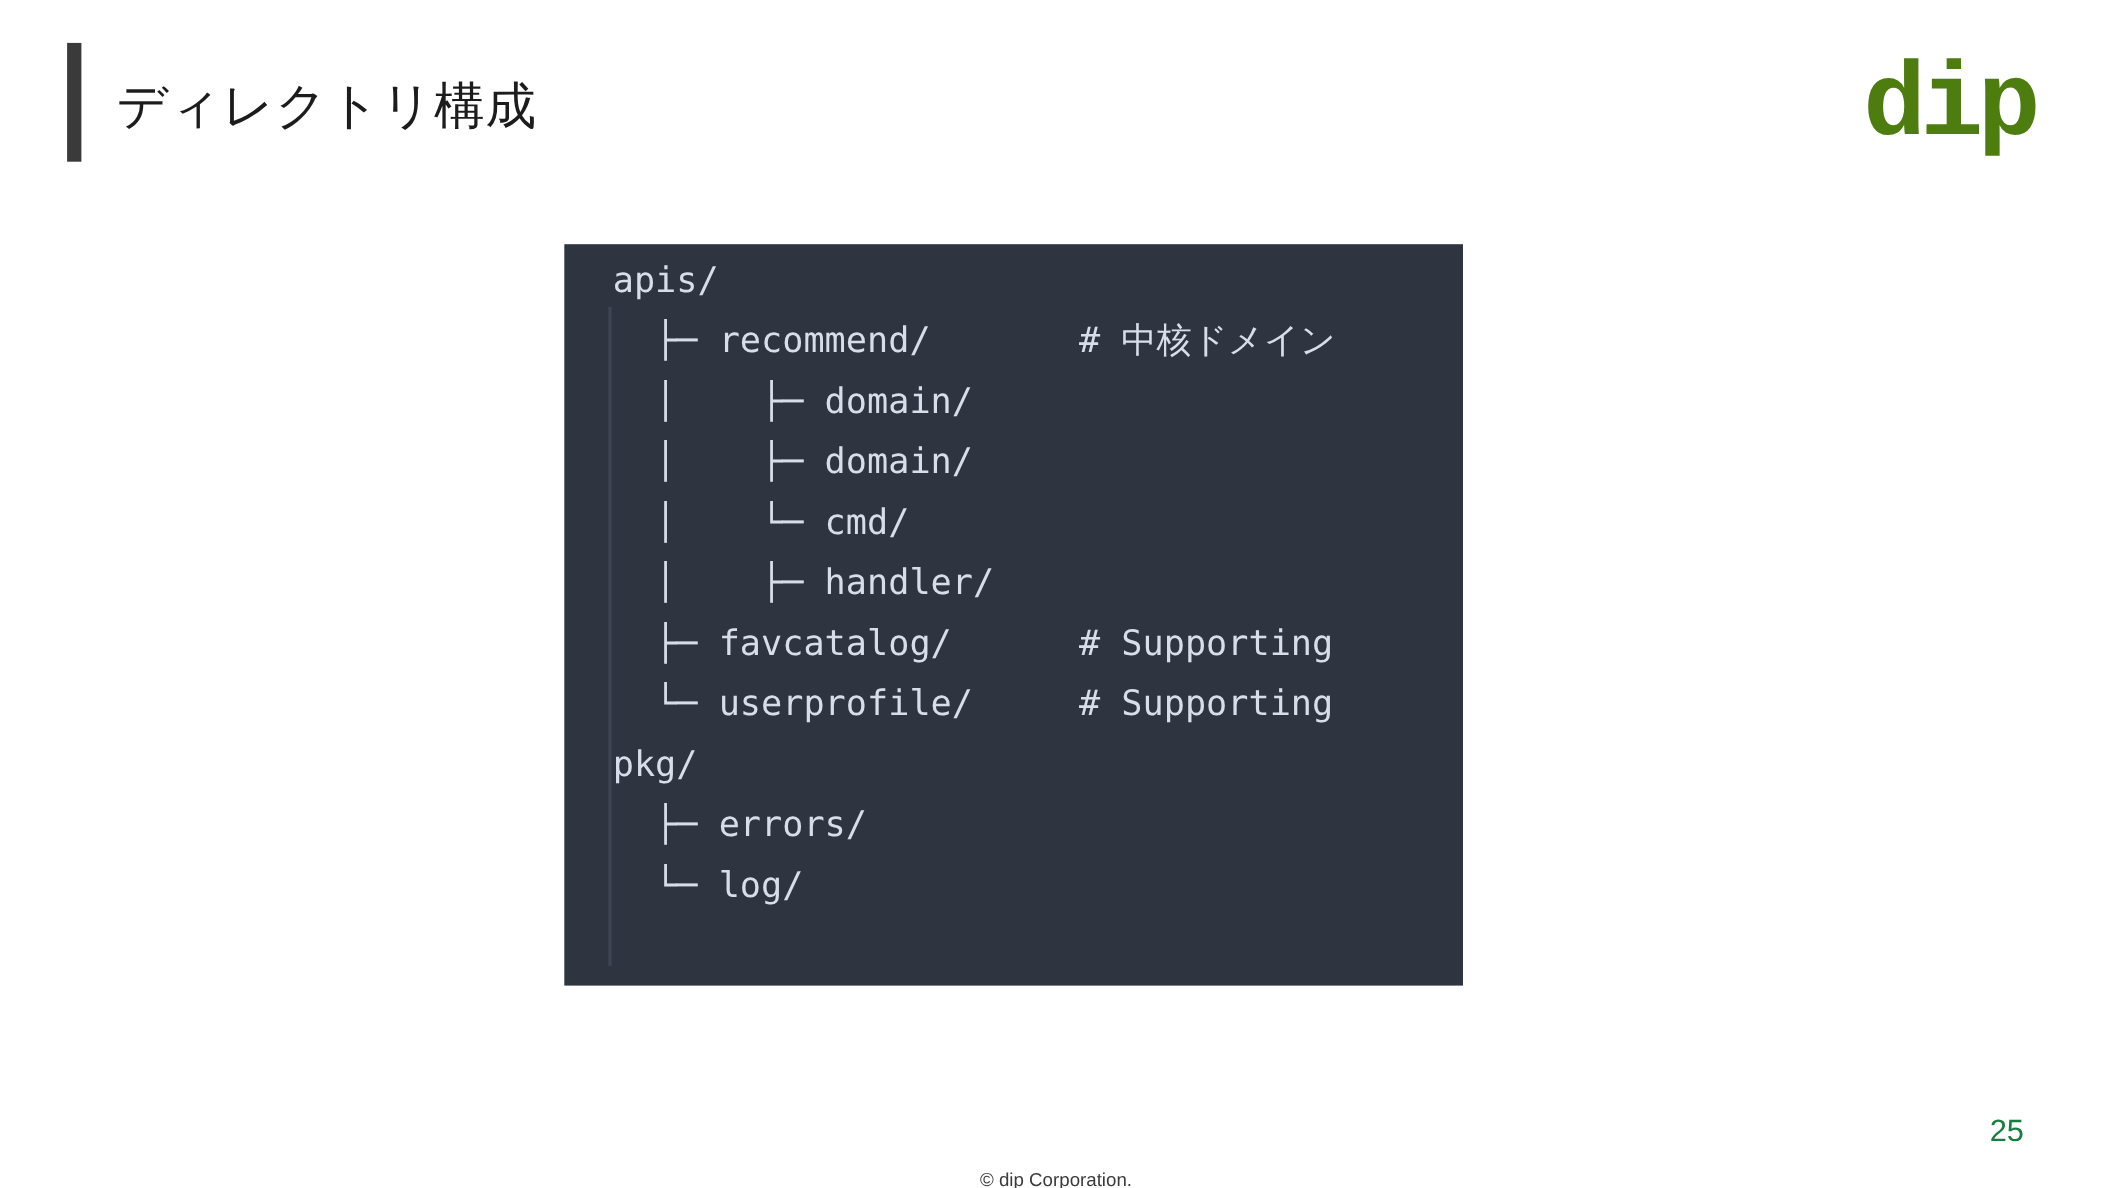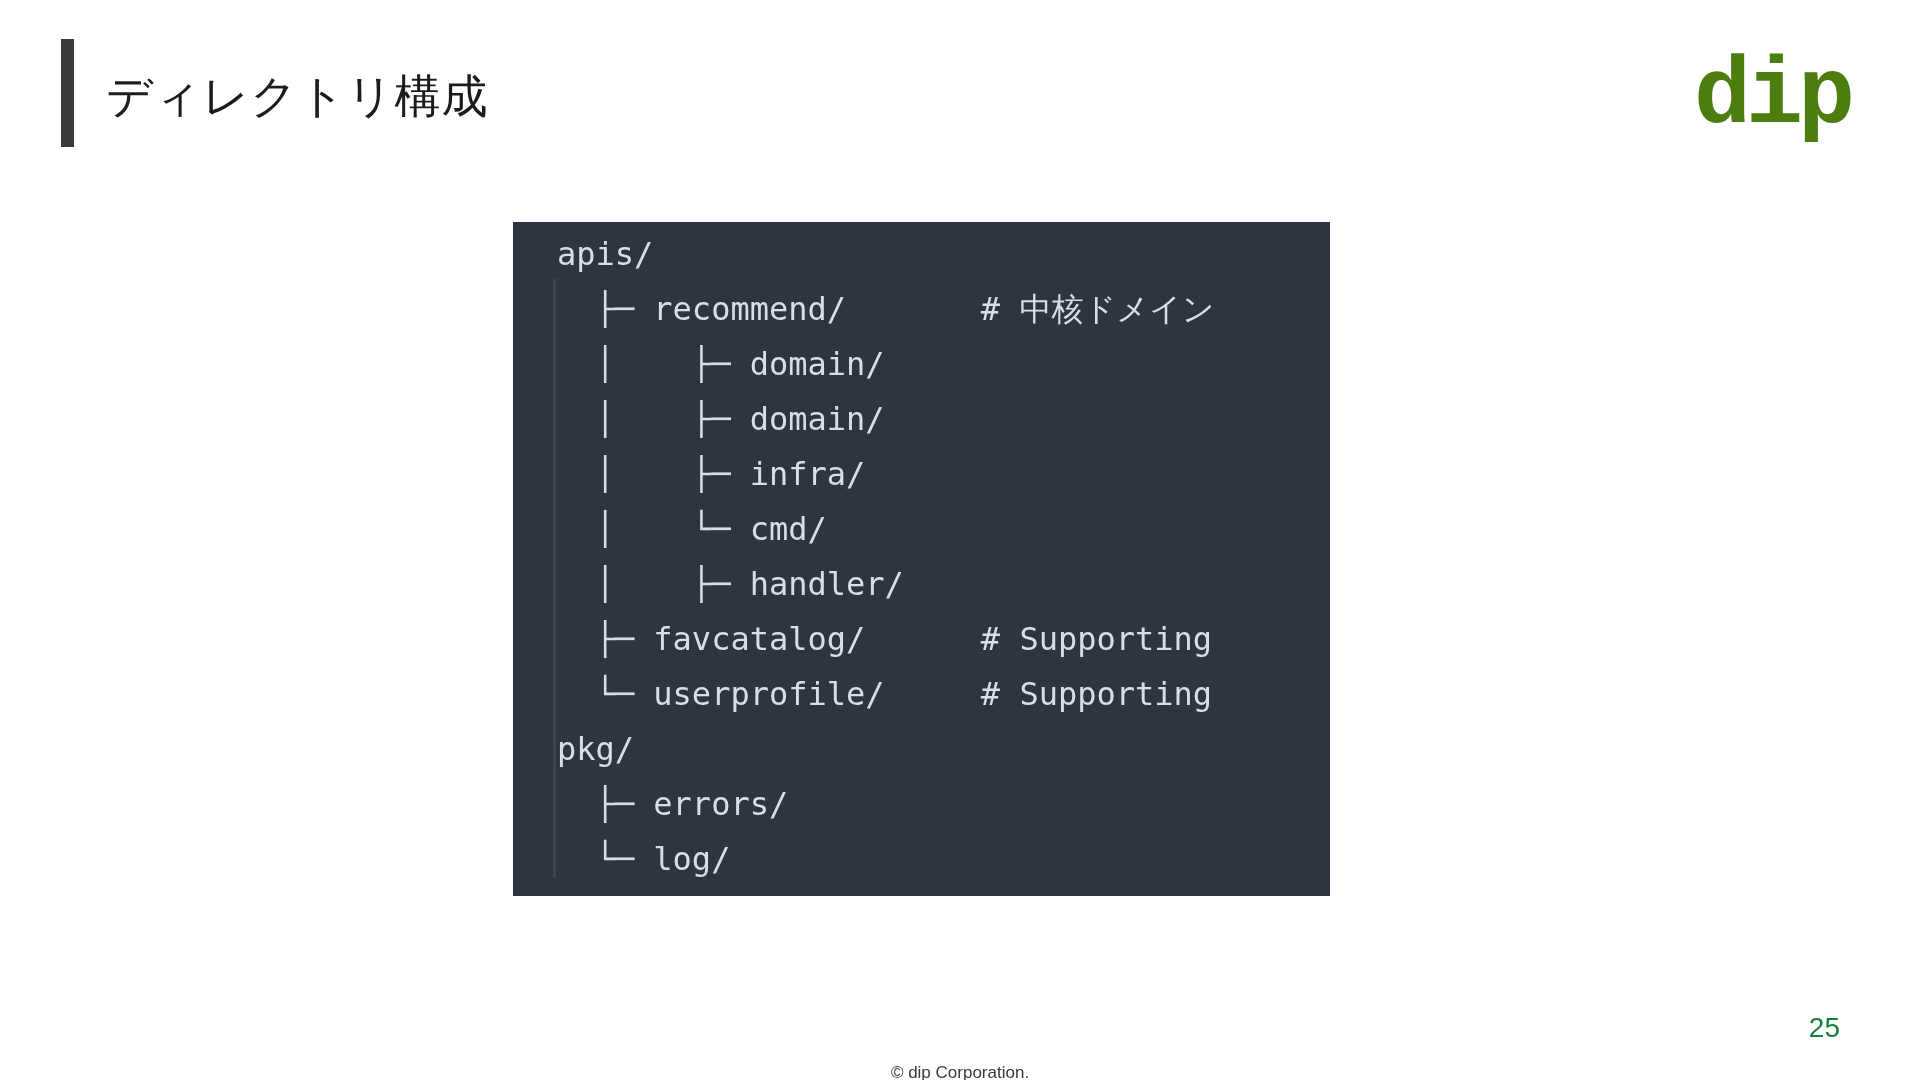--- a/index.html
+++ b/index.html
@@ -71,21 +71,20 @@
 
   <div class="dip-logo">dip</div>
 
   <div class="code-block">
     <div class="indent-guide"></div>
     <div class="code-lines">
       <div class="code-line">apis/</div>
       <div class="code-line">  ├─ recommend/       # 中核ドメイン</div>
       <div class="code-line">  │    ├─ domain/</div>
       <div class="code-line">  │    ├─ domain/</div>
-      <div class="code-line">  │    ├─ infra/</div>
       <div class="code-line">  │    └─ cmd/</div>
       <div class="code-line">  │    ├─ handler/</div>
       <div class="code-line">  ├─ favcatalog/      # Supporting</div>
       <div class="code-line">  └─ userprofile/     # Supporting</div>
       <div class="code-line">pkg/</div>
       <div class="code-line">  ├─ errors/</div>
       <div class="code-line">  └─ log/</div>
     </div>
   </div>
 

